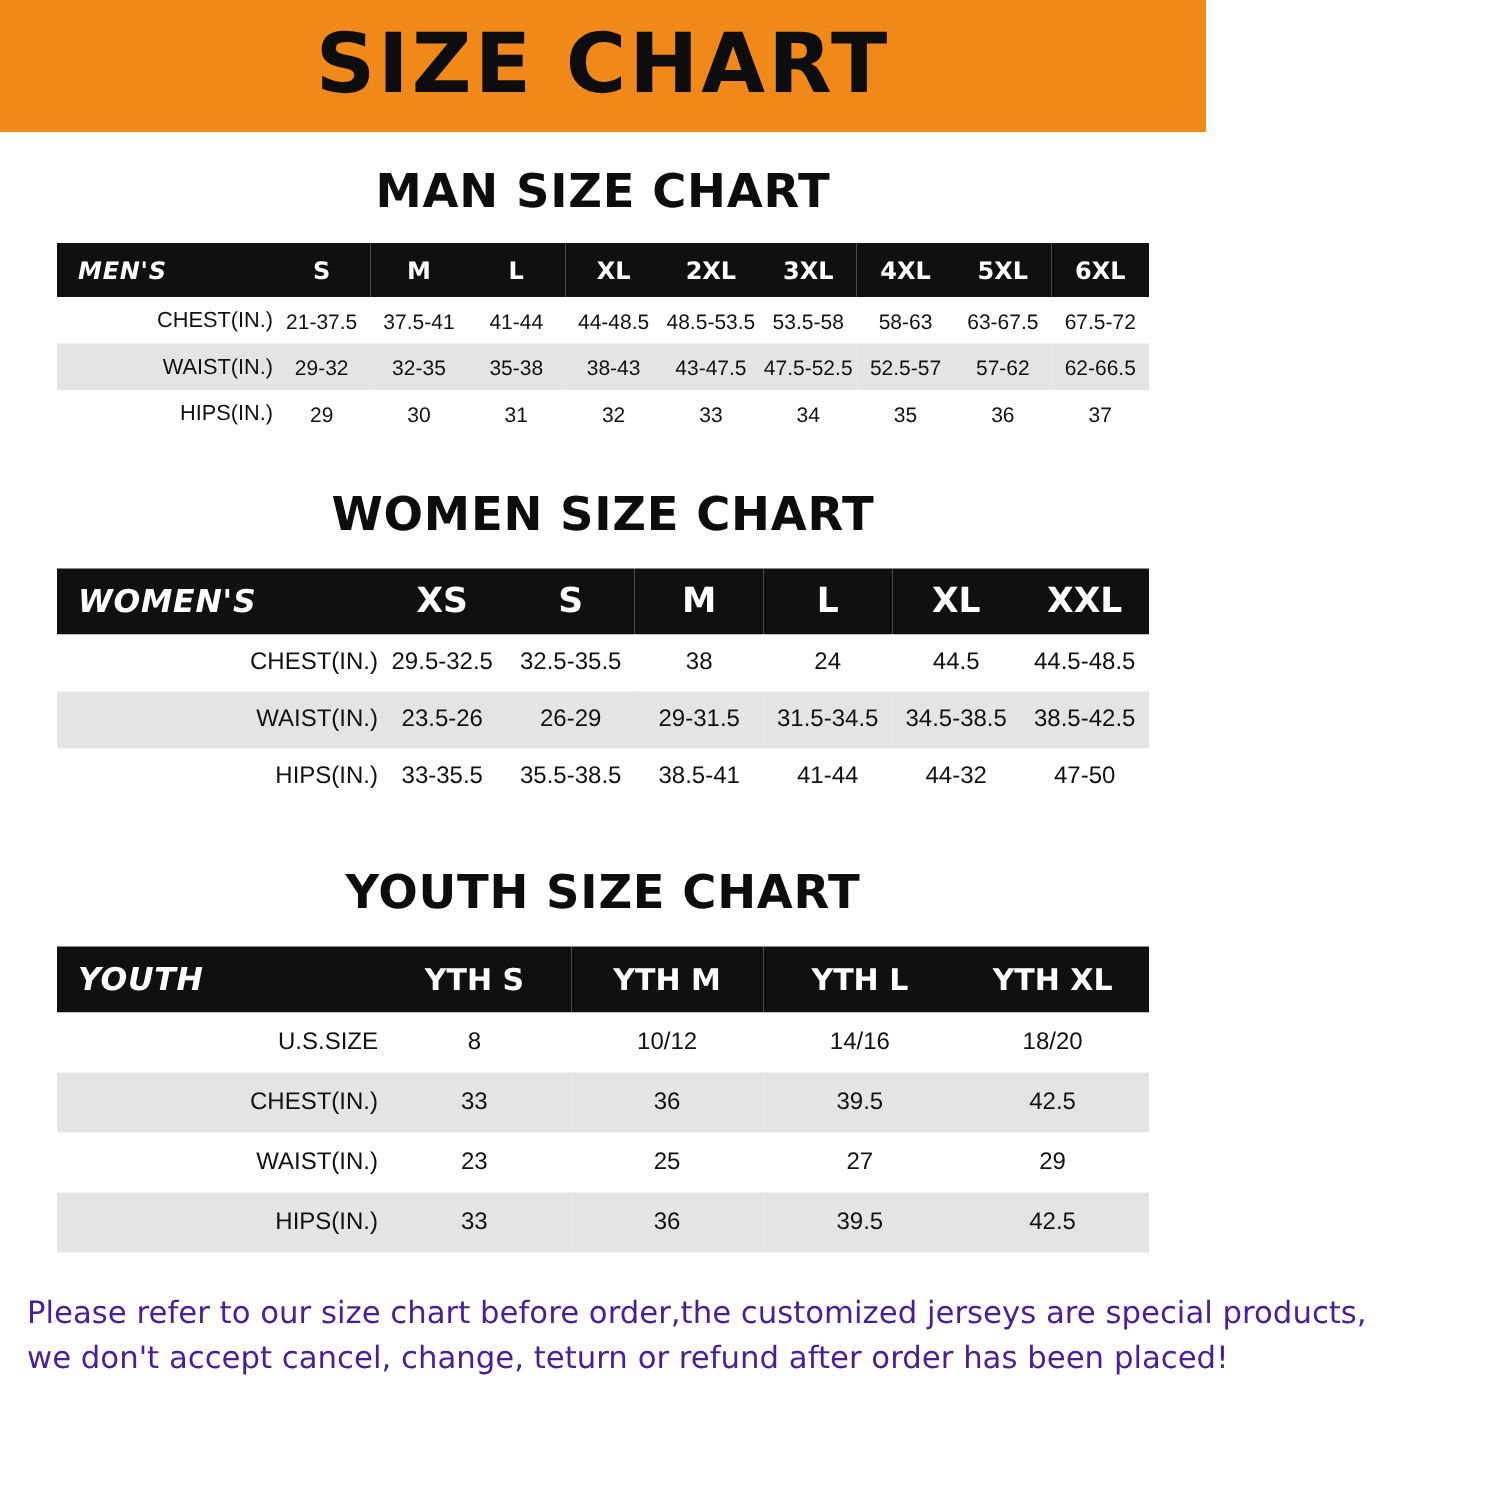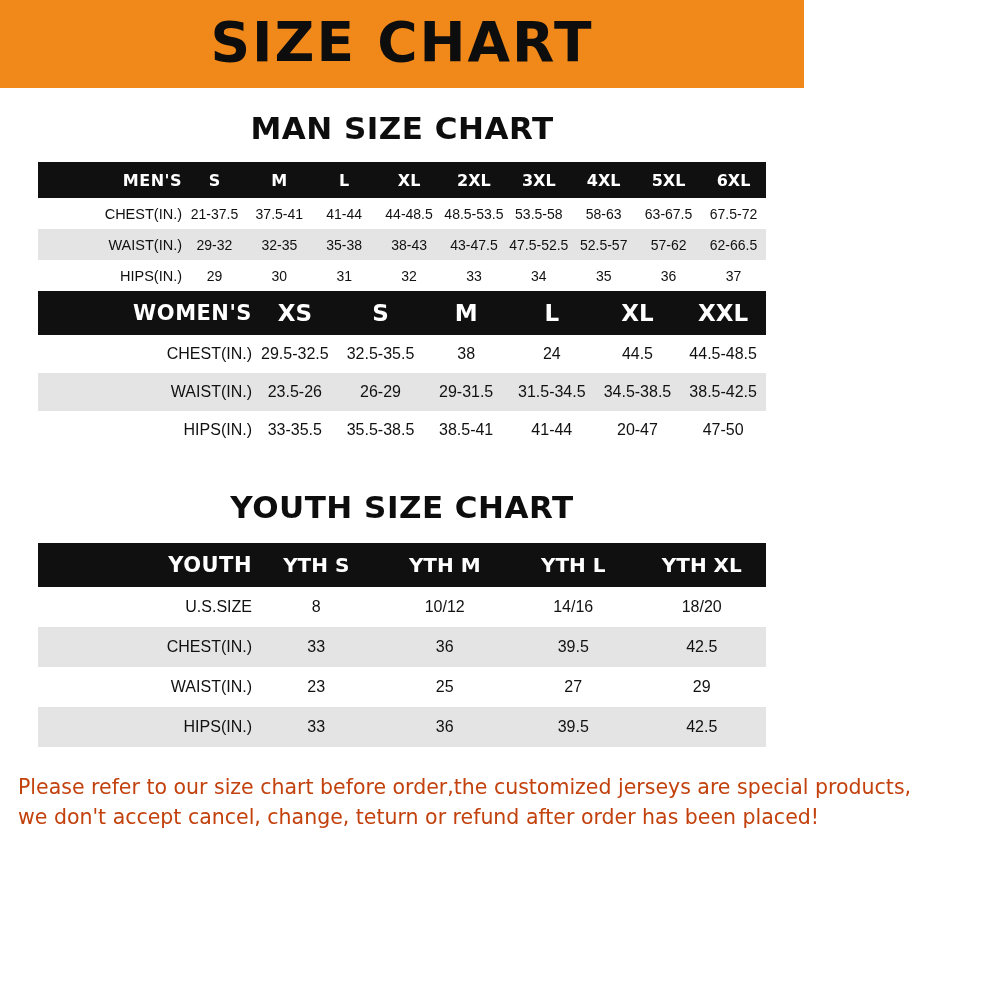--- a/index.html
+++ b/index.html
@@ -71,24 +71,25 @@
   }
   .size-table thead th {
     color: #ffffff;
     font-family: "DejaVu Sans", sans-serif;
     font-weight: bold;
     text-align: center;
     height: 36px;
     vertical-align: middle;
   }
   .size-table thead th.row-head {
-    text-align: right;
+    text-align: left;
     padding-left: 14px;
     font-size: 19px;
     letter-spacing: 0.5px;
+    font-style: italic;
   }
   .size-table tbody td {
     text-align: center;
     height: 31px;
     vertical-align: middle;
     font-family: "Liberation Sans", sans-serif;
     color: #111;
   }
   .size-table tbody td.row-head {
     text-align: right;
@@ -115,21 +116,21 @@
   #youth-table thead th.row-head { font-size: 21px; }
   #youth-table tbody td { font-size: 16px; }
   #youth-table tbody td.row-head { font-size: 16px; }
   #youth-table thead th { height: 44px; }
   #youth-table tbody td { height: 40px; }
 
   
   .footer-note {
     margin: 26px 18px 0 18px;
     text-align: center;
-    color: #c2410c;
+    color: #4c1d95;
     font-family: "DejaVu Sans", sans-serif;
     font-size: 20.5px;
     line-height: 1.45;
   }
   .footer-note div { white-space: nowrap; }
 </style>
 </head>
 <body>
 
 <div class="page">
@@ -189,20 +190,21 @@
             <td>33</td>
             <td>34</td>
             <td>35</td>
             <td>36</td>
             <td>37</td>
           </tr>
         </tbody>
     </table>
   </div>
 
+  <div class="section-title sec-women-title">WOMEN SIZE CHART</div>
   <div class="table-wrap">
     <table class="size-table" id="women-table">
       <thead>
           <tr>
             <th class="row-head" style="width: 200px;">WOMEN'S</th>
             <th>XS</th>
             <th>S</th>
             <th>M</th>
             <th>L</th>
             <th>XL</th>
@@ -227,21 +229,21 @@
             <td>31.5-34.5</td>
             <td>34.5-38.5</td>
             <td>38.5-42.5</td>
           </tr>
           <tr class="stripe-a">
             <td class="row-head">HIPS(IN.)</td>
             <td>33-35.5</td>
             <td>35.5-38.5</td>
             <td>38.5-41</td>
             <td>41-44</td>
-            <td>20-47</td>
+            <td>44-32</td>
             <td>47-50</td>
           </tr>
         </tbody>
     </table>
   </div>
 
   <div class="section-title sec-youth-title">YOUTH SIZE CHART</div>
   <div class="table-wrap">
     <table class="size-table" id="youth-table">
       <thead>

